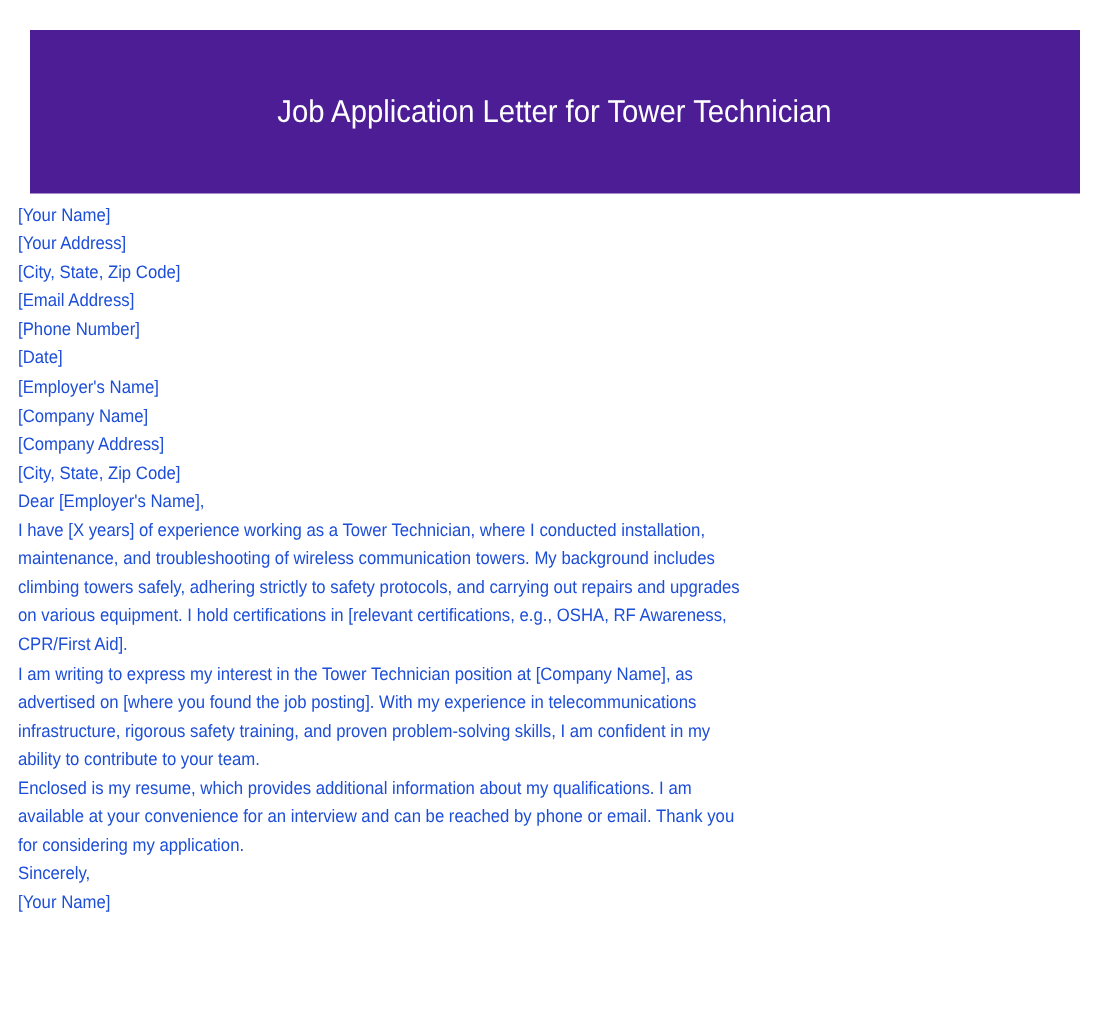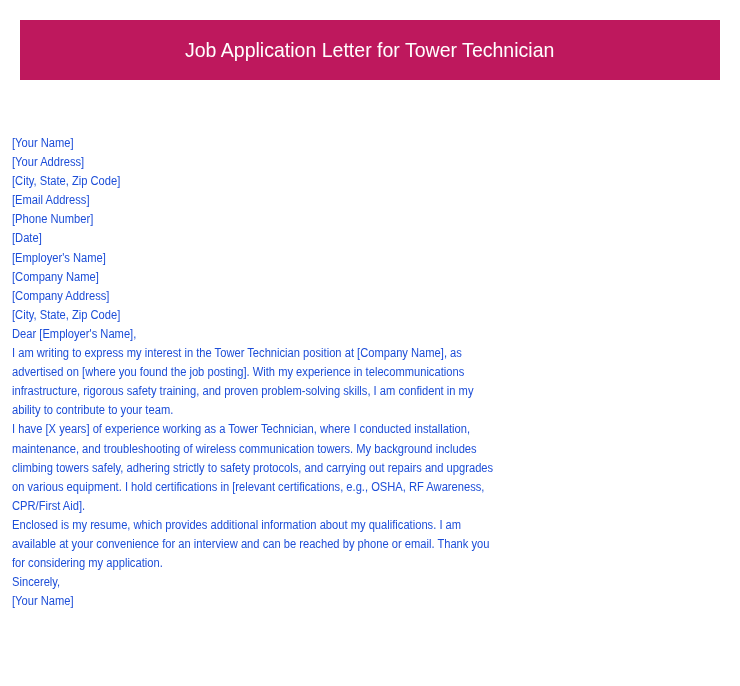--- a/index.html
+++ b/index.html
@@ -12,22 +12,22 @@
       height: 686px;
       position: relative;
       overflow: hidden;
       font-family: "Liberation Sans", "DejaVu Sans", sans-serif;
     }
     .header {
       position: absolute;
       left: 20px;
       top: 20px;
       width: 700px;
-      height: 60px;
-      background: #be185d;
+      height: 109px;
+      background: #4c1d95;
       display: flex;
       align-items: center;
       justify-content: center;
     }
     .header-title {
       color: #ffffff;
       font-size: 21px;
       letter-spacing: 0px;
       transform: scaleX(0.93);
     }
@@ -68,32 +68,32 @@
   </div>
   <div>
     <span class="line">[Employer's Name]</span>
     <span class="line">[Company Name]</span>
     <span class="line">[Company Address]</span>
     <span class="line">[City, State, Zip Code]</span>
   </div>
   <span class="line">Dear [Employer's Name],</span>
 
   <div class="para">
-    <span class="line">I am writing to express my interest in the Tower Technician position at [Company Name], as</span>
-    <span class="line">advertised on [where you found the job posting]. With my experience in telecommunications</span>
-    <span class="line">infrastructure, rigorous safety training, and proven problem-solving skills, I am confident in my</span>
-    <span class="line">ability to contribute to your team.</span>
-  </div>
-
-  <div class="para">
     <span class="line">I have [X years] of experience working as a Tower Technician, where I conducted installation,</span>
     <span class="line">maintenance, and troubleshooting of wireless communication towers. My background includes</span>
     <span class="line">climbing towers safely, adhering strictly to safety protocols, and carrying out repairs and upgrades</span>
     <span class="line">on various equipment. I hold certifications in [relevant certifications, e.g., OSHA, RF Awareness,</span>
     <span class="line">CPR/First Aid].</span>
+  </div>
+
+  <div class="para">
+    <span class="line">I am writing to express my interest in the Tower Technician position at [Company Name], as</span>
+    <span class="line">advertised on [where you found the job posting]. With my experience in telecommunications</span>
+    <span class="line">infrastructure, rigorous safety training, and proven problem-solving skills, I am confident in my</span>
+    <span class="line">ability to contribute to your team.</span>
   </div>
 
 
   <div class="para">
     <span class="line">Enclosed is my resume, which provides additional information about my qualifications. I am</span>
     <span class="line">available at your convenience for an interview and can be reached by phone or email. Thank you</span>
     <span class="line">for considering my application.</span>
   </div>
 
   <span class="line">Sincerely,</span>

